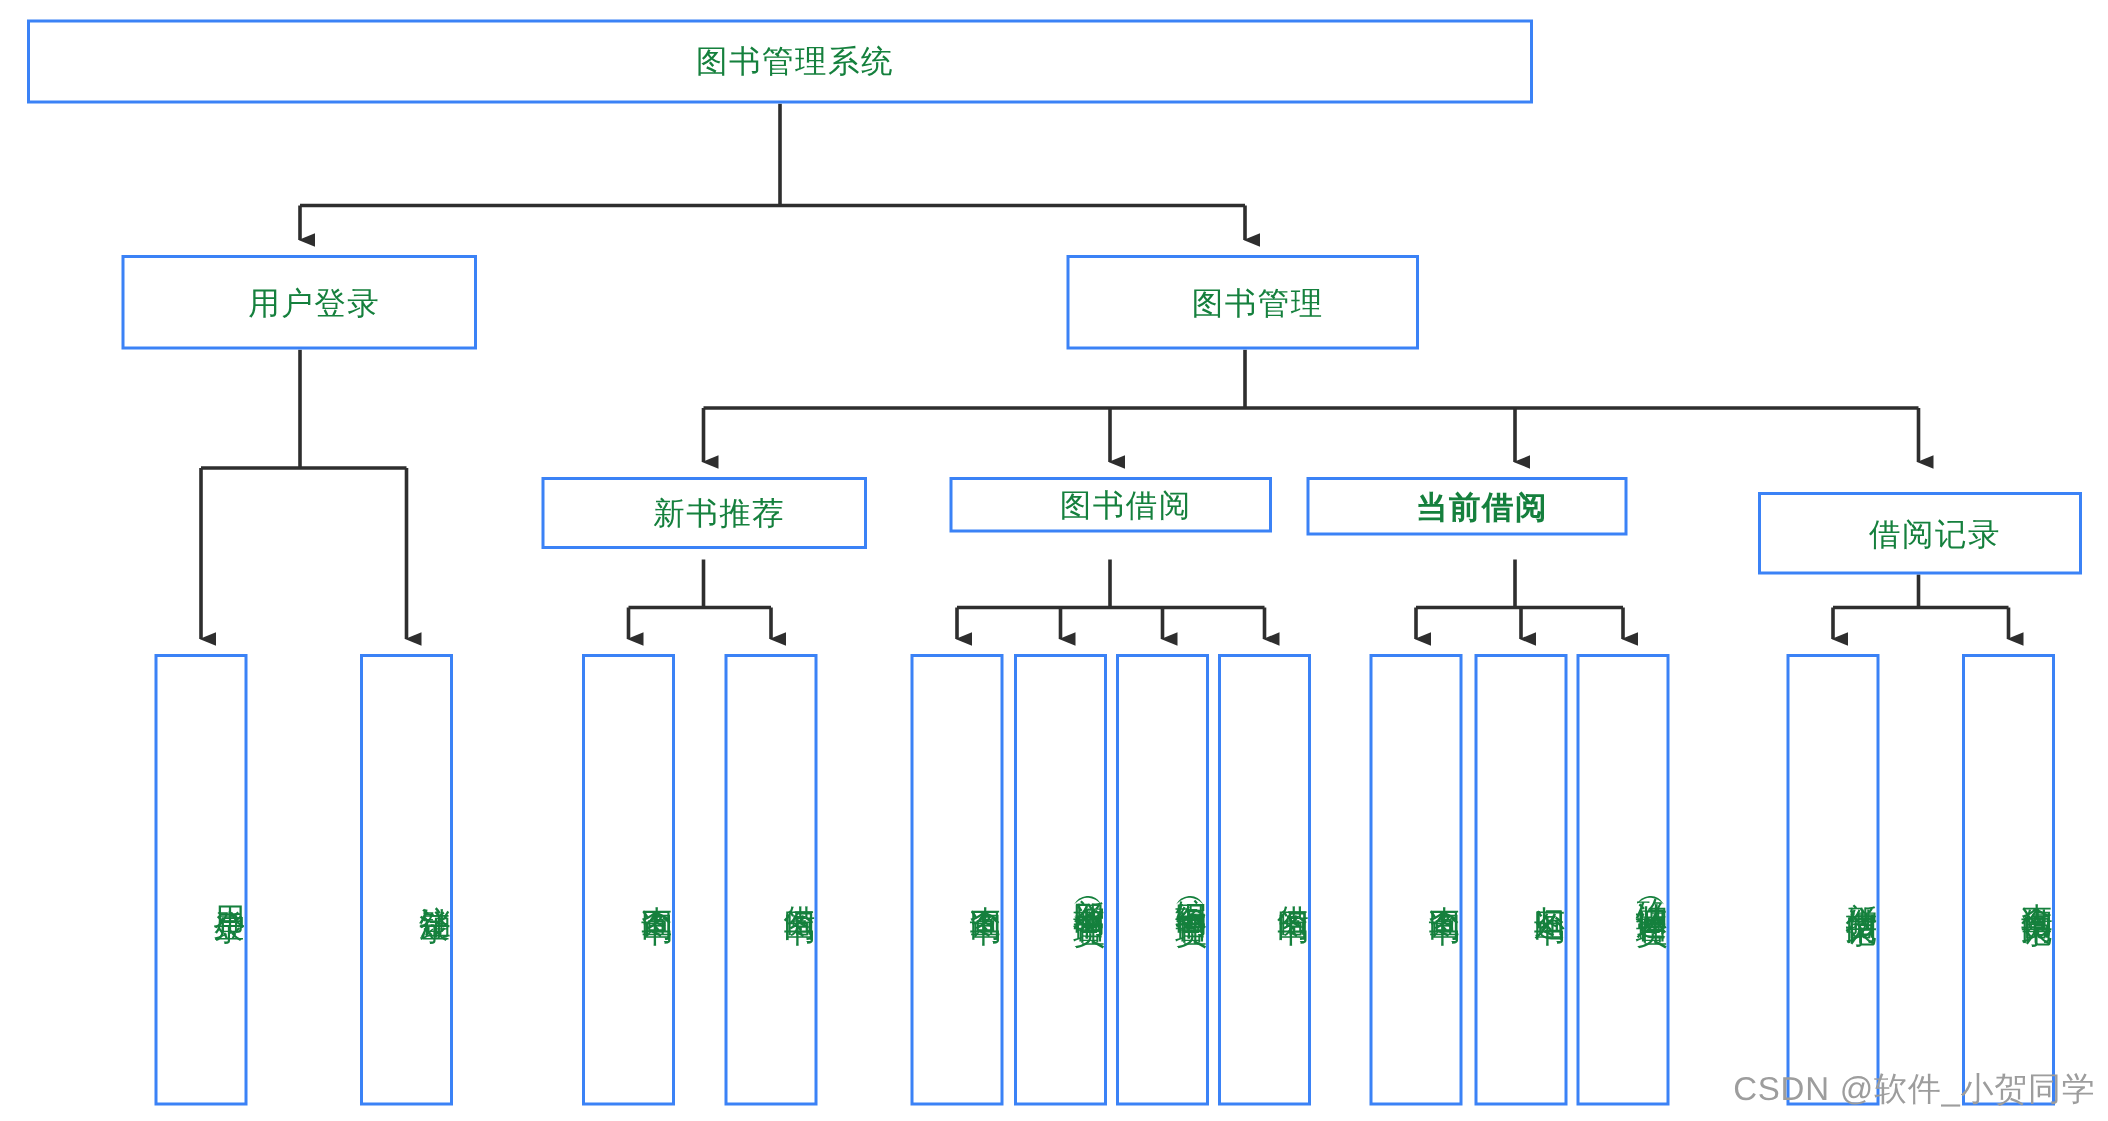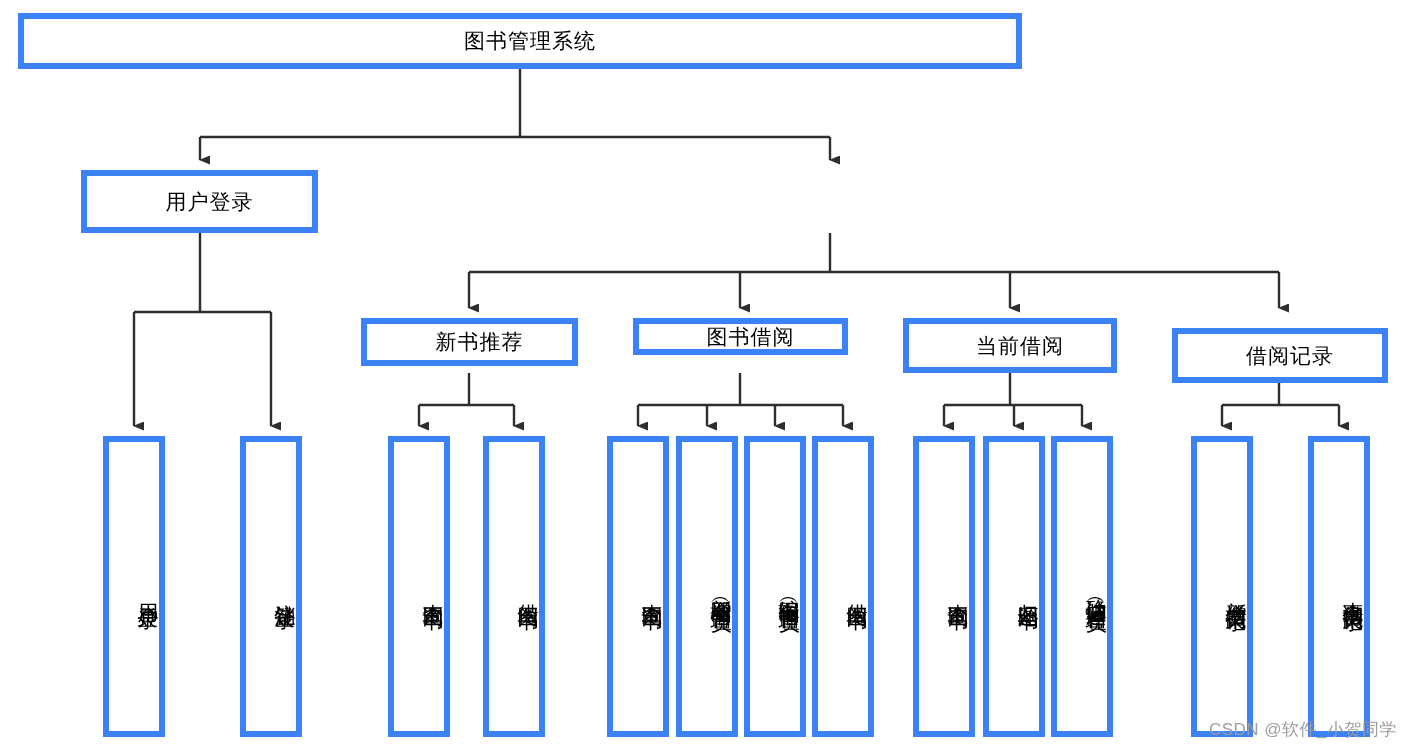--- a/index.html
+++ b/index.html
@@ -22,25 +22,25 @@
     left: 0;
     top: 0;
     width: 1405px;
     height: 747px;
     pointer-events: none;
   }
   .node {
     position: absolute;
     box-sizing: border-box;
     background: #ffffff;
-    border: 6px solid #3b82f6;
+    border: 2px solid #3b82f6;
     display: flex;
     align-items: center;
     justify-content: center;
-    color: #000000;
+    color: #15803d;
     padding-left: 20px;
   }
   .node.horizontal {
     font-size: 21px;
     letter-spacing: 1px;
   }
   .node.vertical {
     writing-mode: vertical-rl;
     text-orientation: upright;
     font-size: 21px;
@@ -55,21 +55,21 @@
     white-space: pre;
   }
   .node.vertical .node-label {
     writing-mode: vertical-rl;
     text-orientation: upright;
   }
   #watermark {
     position: absolute;
     right: 8px;
     bottom: 6px;
-    font-size: 17px;
+    font-size: 22px;
     color: #9d9d9d;
     letter-spacing: 0.5px;
     white-space: nowrap;
   }
 </style>
 </head>
 <body>
 
 <div id="diagram-root">
 
@@ -123,28 +123,31 @@
     </g>
   </svg>
 
   <div class="node horizontal" style="left:18px; top:13px; width:1004px; height:56px;">
     <span class="node-label">图书管理系统</span>
   </div>
 
   <div class="node horizontal" style="left:81px; top:170px; width:237px; height:63px;">
     <span class="node-label">用户登录</span>
   </div>
+  <div class="node horizontal" style="left:711px; top:170px; width:235px; height:63px;">
+    <span class="node-label">图书管理</span>
+  </div>
 
   <div class="node horizontal" style="left:361px; top:318px; width:217px; height:48px;">
     <span class="node-label">新书推荐</span>
   </div>
   <div class="node horizontal" style="left:633px; top:318px; width:215px; height:37px;">
     <span class="node-label">图书借阅</span>
   </div>
-  <div class="node horizontal" style="left:903px; top:318px; width:214px; height:55px;">
+  <div class="node horizontal" style="left:871px; top:318px; width:214px; height:39px;font-weight:bold;">
     <span class="node-label">当前借阅</span>
   </div>
   <div class="node horizontal" style="left:1172px; top:328px; width:216px; height:55px;">
     <span class="node-label">借阅记录</span>
   </div>
 
   <div class="node vertical" style="left:103px; top:436px; width:62px; height:301px;">
     <span class="node-label">用户登录</span>
   </div>
   <div class="node vertical" style="left:240px; top:436px; width:62px; height:301px;">

